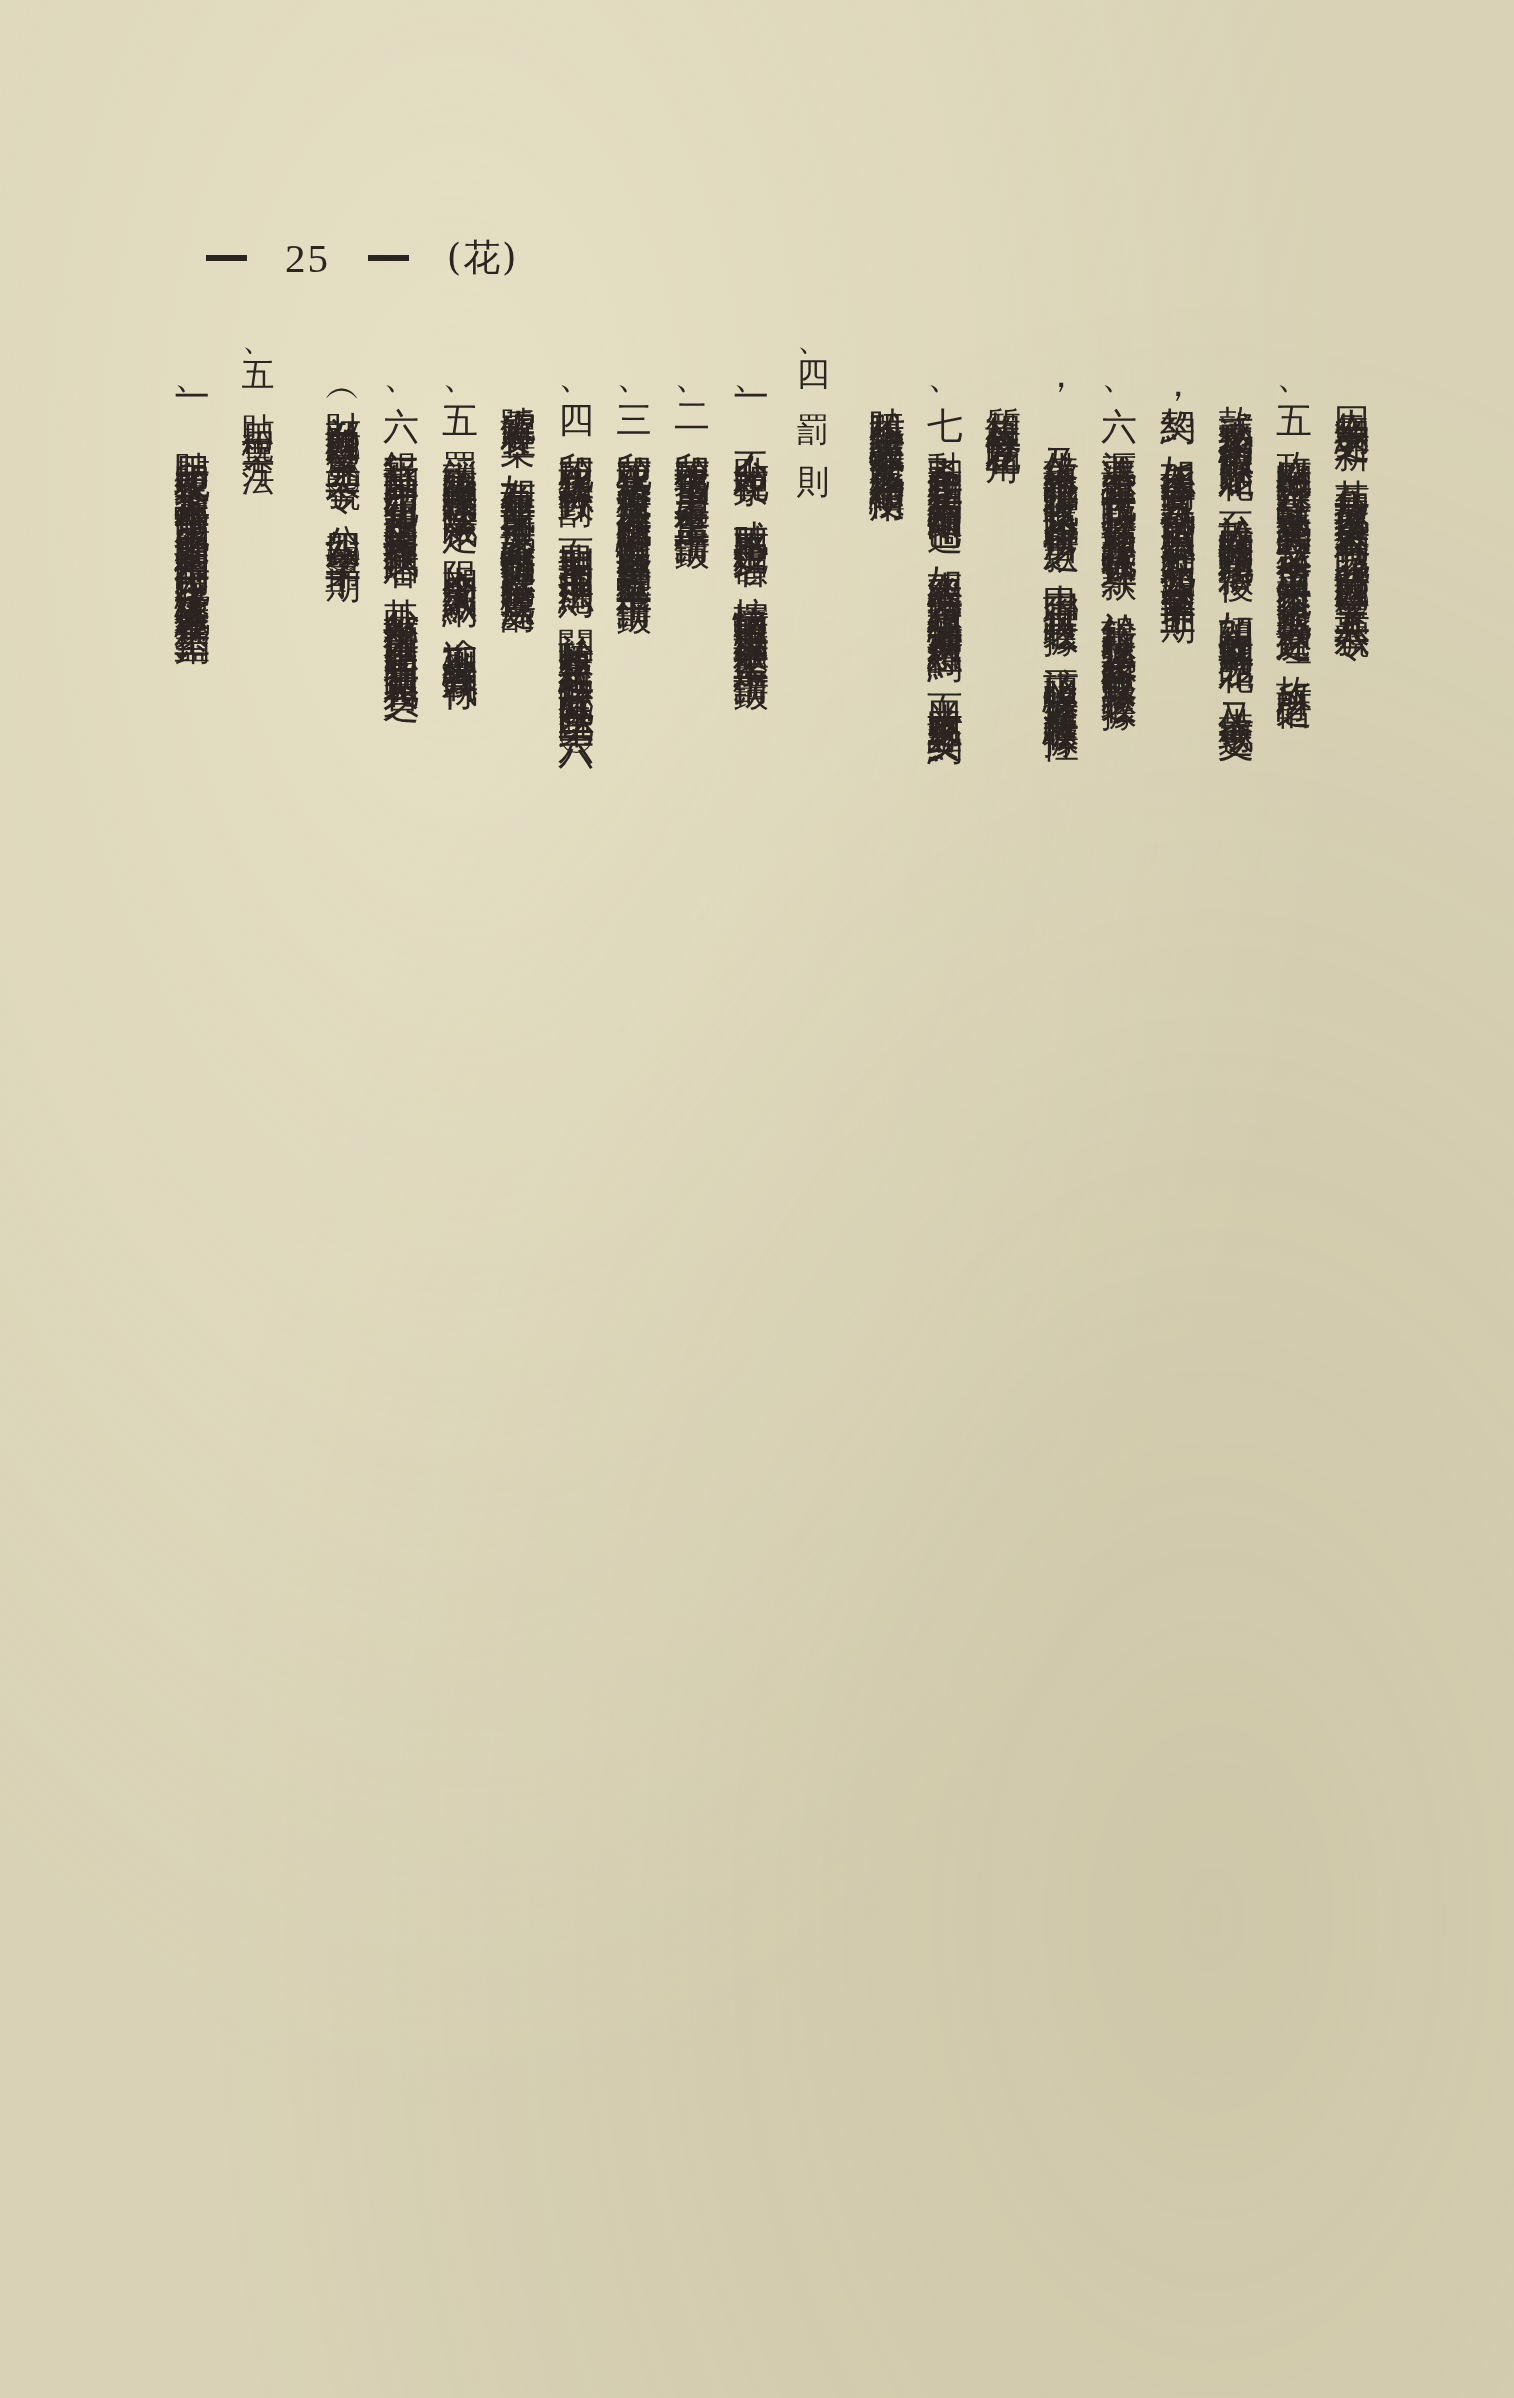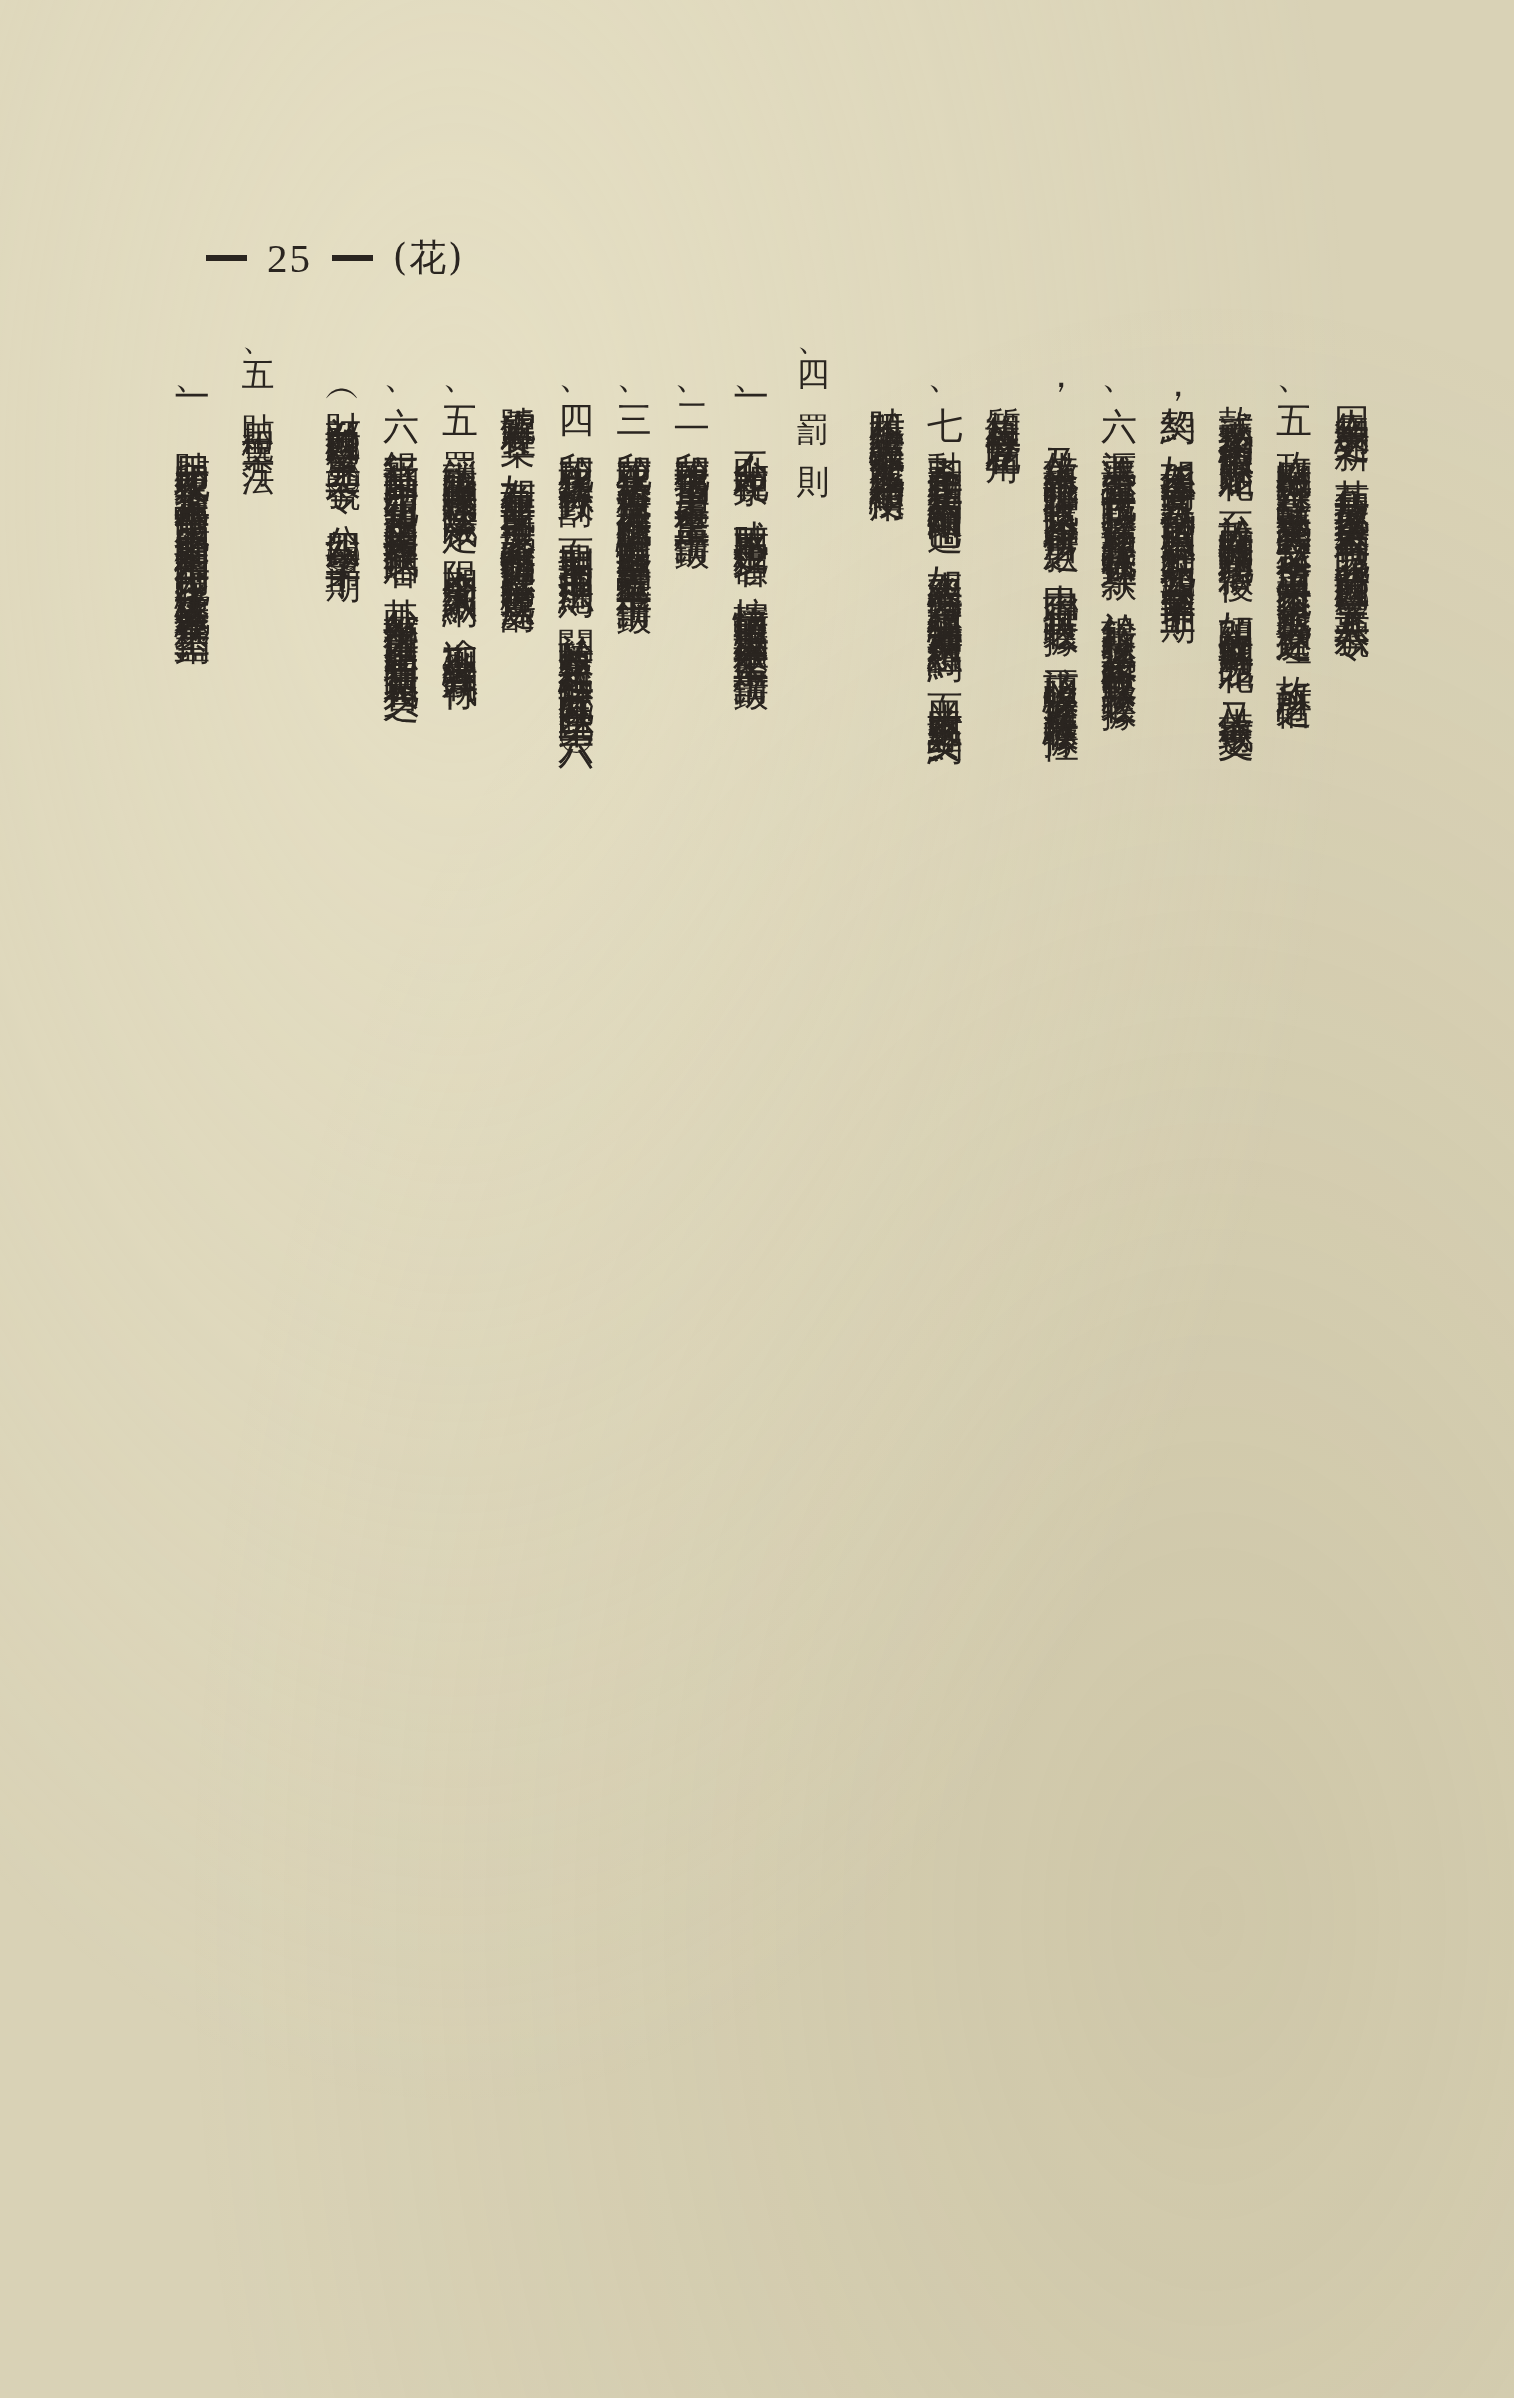--- a/index.html
+++ b/index.html
@@ -10,21 +10,21 @@
       radial-gradient(ellipse at 30% 20%, rgba(255,250,225,0.35), rgba(0,0,0,0) 60%),
       radial-gradient(ellipse at 80% 80%, rgba(160,150,110,0.18), rgba(0,0,0,0) 60%);
     position: relative; overflow: hidden;
     font-family: "DejaVu Serif", "Liberation Serif", serif;
     color: #2a2520;
   }
   .page { position: absolute; inset: 0; }
   .header {
     position: absolute; left: 206px; top: 233px;
     font-size: 37px; letter-spacing: 1.9px;
-    display: flex; align-items: center; gap: 20px;
+    display: flex; align-items: center; gap: 38px;
     white-space: nowrap;
   }
   .header .dash { display: inline-block; width: 41px; height: 5.8px; background: #2a2520; }
   .header .num { font-family: "Liberation Serif", serif; font-size: 41px; }
   .col {
     position: absolute; top: 378px;
     writing-mode: vertical-rl; text-orientation: upright;
     font-size: 36px; line-height: 43px; letter-spacing: 4.6px;
     white-space: nowrap;
   }

